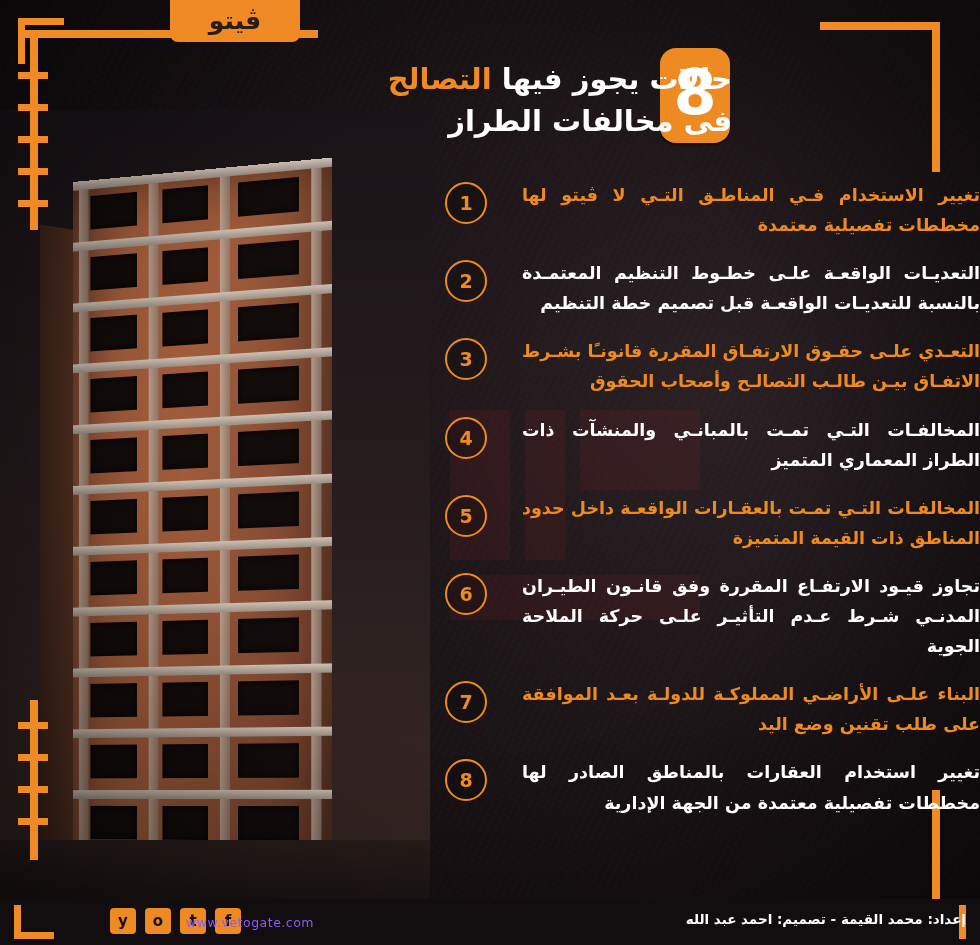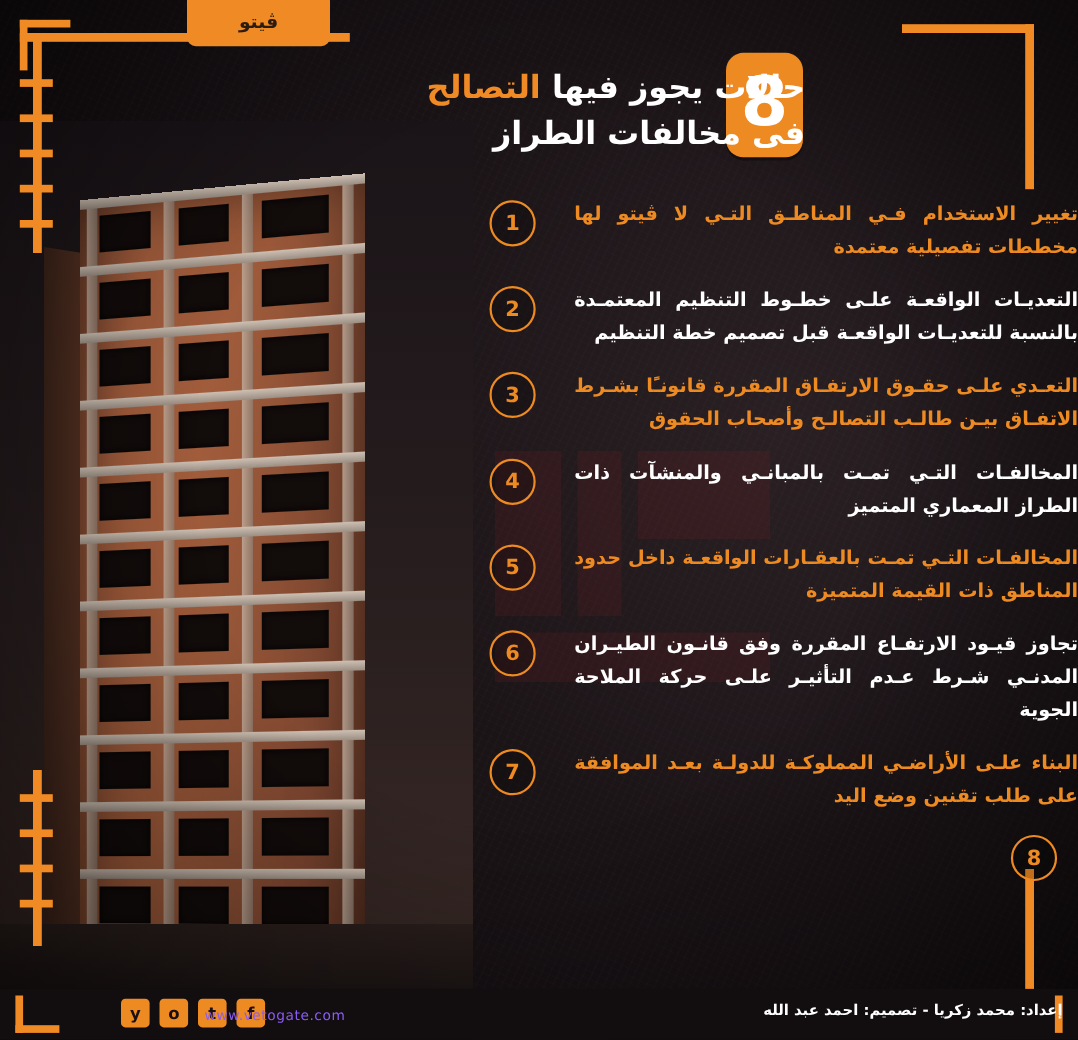--- a/index.html
+++ b/index.html
@@ -55,21 +55,21 @@
   
   .br-v{left:932px;top:790px;width:8px;height:110px;background:#f08a24;}
 
   
   .logo{
     position:absolute;left:170px;top:0;width:130px;height:42px;
     background:#f08a24;border-radius:0 0 8px 8px;
     display:flex;align-items:center;justify-content:center;
   }
   .logo span{
-    color:#2b1b10;font-size:17px;font-weight:bold;letter-spacing:-1px;
+    color:#2b1b10;font-size:25px;font-weight:bold;letter-spacing:-1px;
     font-family:"DejaVu Sans","Liberation Sans",sans-serif;
     transform:translateY(-1px);
   }
 
   
   .headline{
     position:absolute;right:248px;top:58px;width:420px;text-align:right;
     color:#fff;
   }
   .headline .l1{
@@ -355,20 +355,21 @@
     </div>
 
     <div class="row">
       <div class="txt orange">البناء علـى الأراضـي المملوكـة للدولـة بعـد الموافقة على طلب تقنين وضع اليد</div>
       <div class="row-badge-wrap">
           <div class="badge">7</div>
         </div>
     </div>
 
     <div class="row">
+      <div class="txt">تغيير استخدام العقارات بالمناطق الصادر لها مخططات تفصيلية معتمدة من الجهة الإدارية</div>
       <div class="row-badge-wrap">
           <div class="badge">8</div>
         </div>
     </div>
 
   </div>
 
   <div class="footer">
     <div class="f-corner-l"></div>
     <div class="f-corner-l2"></div>
@@ -383,16 +384,16 @@
         </div>
       <div class="sico">
           <span>o</span>
         </div>
       <div class="sico">
           <span>y</span>
         </div>
     </div>
 
     <div class="site">www.vetogate.com</div>
-    <div class="footer-credit">إعداد: محمد زكريا - تصميم: احمد عبد الله</div>
+    <div class="footer-credit">إعداد: محمد القيمة - تصميم: احمد عبد الله</div>
   </div>
 
 </div>
 
 </body></html>

